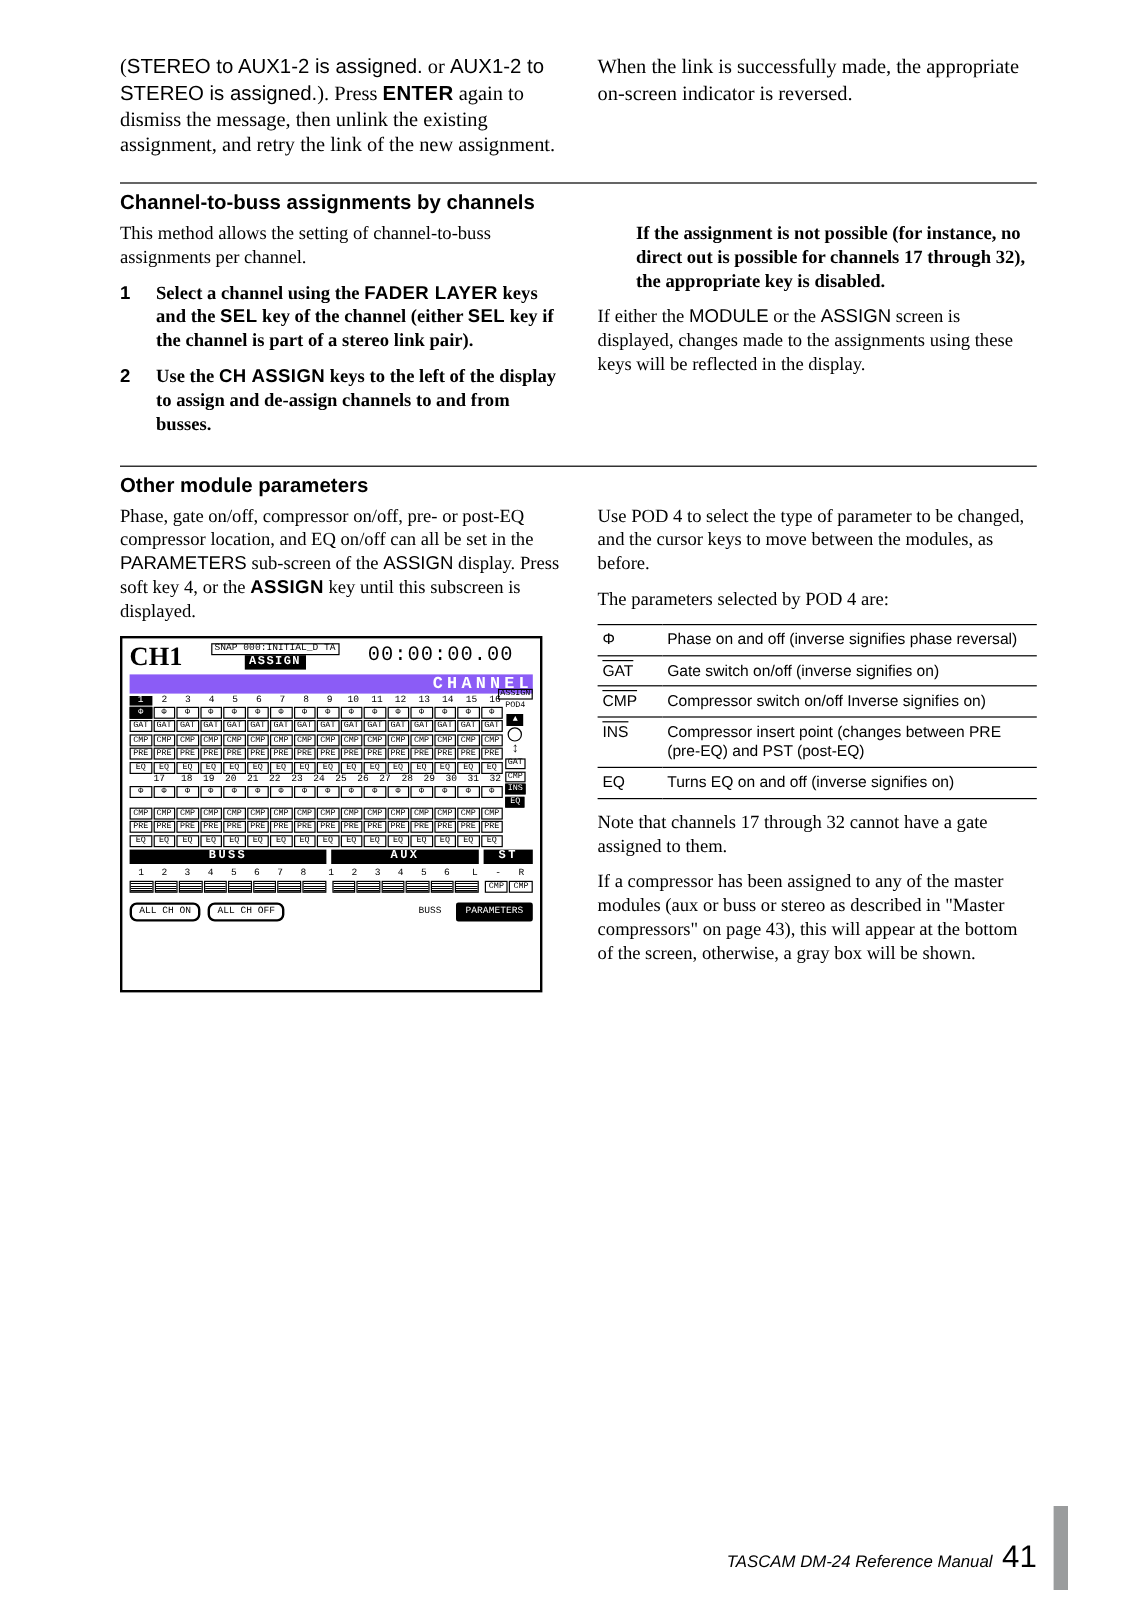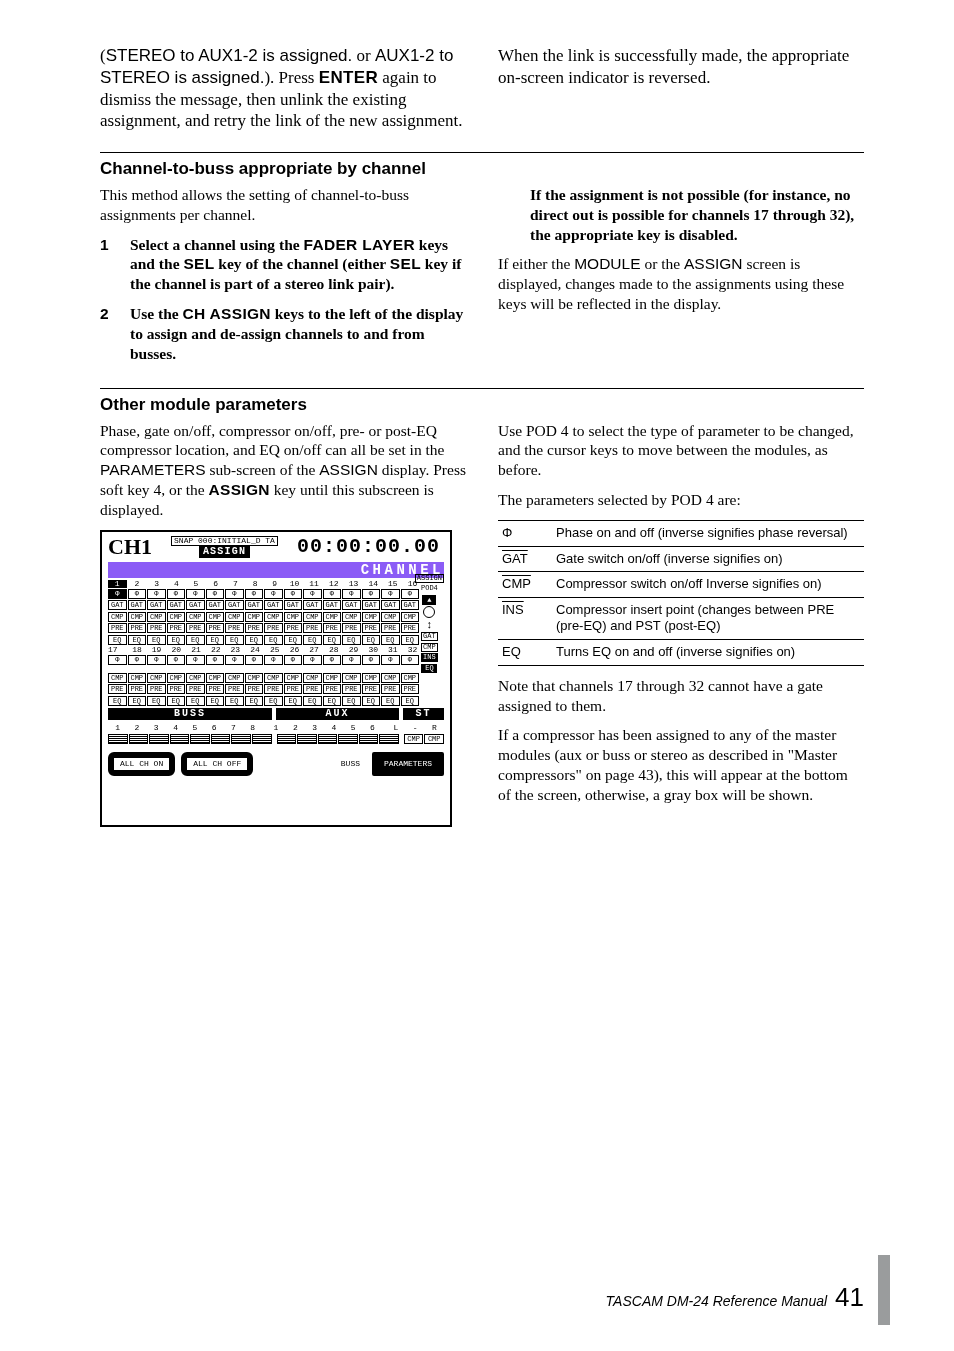--- a/index.html
+++ b/index.html
@@ -101,21 +101,21 @@
     font-size: 9px;
     line-height: 1;
     color: #000;
     overflow: hidden;
     margin-top: 2px;
   }
   .fig-top {
     display: flex;
     justify-content: space-between;
     align-items: center;
-    padding: 4px 10px 2px 6px;
+    padding: 4px 22px 2px 6px;
   }
   .fig-ch {
     font-size: 22px;
     font-weight: bold;
     font-family: "Times New Roman", serif;
   }
   .fig-mid {
     flex: 1;
     text-align: center;
   }
@@ -128,22 +128,22 @@
   .fig-assign {
     display: inline-block;
     background: #000;
     color: #fff;
     padding: 1px 4px;
     font-size: 10px;
     font-weight: bold;
     letter-spacing: 0.12em;
   }
   .fig-time {
-    font-size: 20px;
-    font-weight: bold;
+    font-size: 17px;
+    font-weight: normal;
     letter-spacing: 0.05em;
   }
   .fig-channel-bar {
     background: #8b5cf6;
     color: #fff;
     text-align: right;
     font-size: 14px;
     font-weight: bold;
     margin: 2px 6px 2px 6px;
     padding: 1px 0;
@@ -242,21 +242,21 @@
     line-height: 9px;
   }
   .fig-bottomrow {
     display: flex;
     gap: 6px;
     margin: 0 6px 4px 6px;
     font-size: 8px;
     align-items: center;
   }
   .fig-btn {
-    border: 6px solid #000000;
+    border: 2px solid #000000;
     border-radius: 6px;
     padding: 2px 6px;
     text-align: center;
   }
   .fig-btn.dark {
     background: #000;
     color: #fff;
     border-radius: 2px;
   }
 
@@ -315,21 +315,21 @@
 
   <div class="intro-row">
     <div class="intro-left">
       (<span class="sc">STEREO to AUX1-2 is assigned.</span> or <span class="sc">AUX1-2 to STEREO is assigned.</span>). Press <span class="key bold">ENTER</span> again to dismiss the message, then unlink the existing assignment, and retry the link of the new assignment.
     </div>
     <div class="intro-right">When the link is successfully made, the appropriate on-screen indicator is reversed.</div>
   </div>
 
   <hr class="hrule">
 
-  <div class="section-heading">Channel-to-buss appropriate by channel</div>
+  <div class="section-heading">Channel-to-buss assignments by channels</div>
 
   <div class="section-row">
     <div class="col">
       <p>This method allows the setting of channel-to-buss assignments per channel.</p>
       <div class="step">
         <div class="num">1</div>
         <div class="txt">Select a channel using the <span class="key">FADER LAYER</span> keys and the <span class="key">SEL</span> key of the channel (either <span class="key">SEL</span> key if the channel is part of a stereo link pair).</div>
       </div>
       <div class="step">
         <div class="num">2</div>
@@ -476,21 +476,21 @@
               <div class="fig-cell">EQ</div>
               <div class="fig-cell">EQ</div>
               <div class="fig-cell">EQ</div>
               <div class="fig-cell">EQ</div>
               <div class="fig-cell">EQ</div>
               <div class="fig-cell">EQ</div>
               <div class="fig-cell">EQ</div>
               <div class="fig-cell">EQ</div>
             </div>
             <div class="fig-numrow">
-              <span style="width: 18.5px; text-align: left;">17</span>
+              <span style="width: 18.5px; text-align: left; margin-left: 20px;">17</span>
               <span style="width: 18.5px; text-align: center;">18</span>
               <span style="width: 18.5px; text-align: center;">19</span>
               <span style="width: 18.5px; text-align: center;">20</span>
               <span style="width: 18.5px; text-align: center;">21</span>
               <span style="width: 18.5px; text-align: center;">22</span>
               <span style="width: 18.5px; text-align: center;">23</span>
               <span style="width: 18.5px; text-align: center;">24</span>
               <span style="width: 18.5px; text-align: center;">25</span>
               <span style="width: 18.5px; text-align: center;">26</span>
               <span style="width: 18.5px; text-align: center;">27</span>

